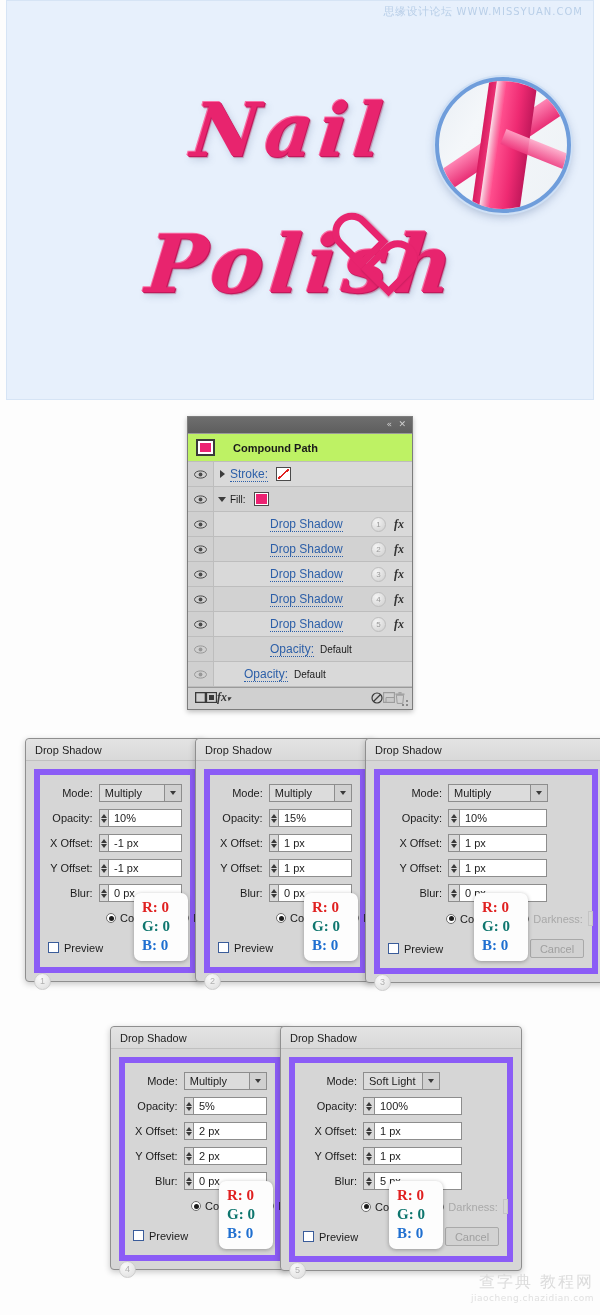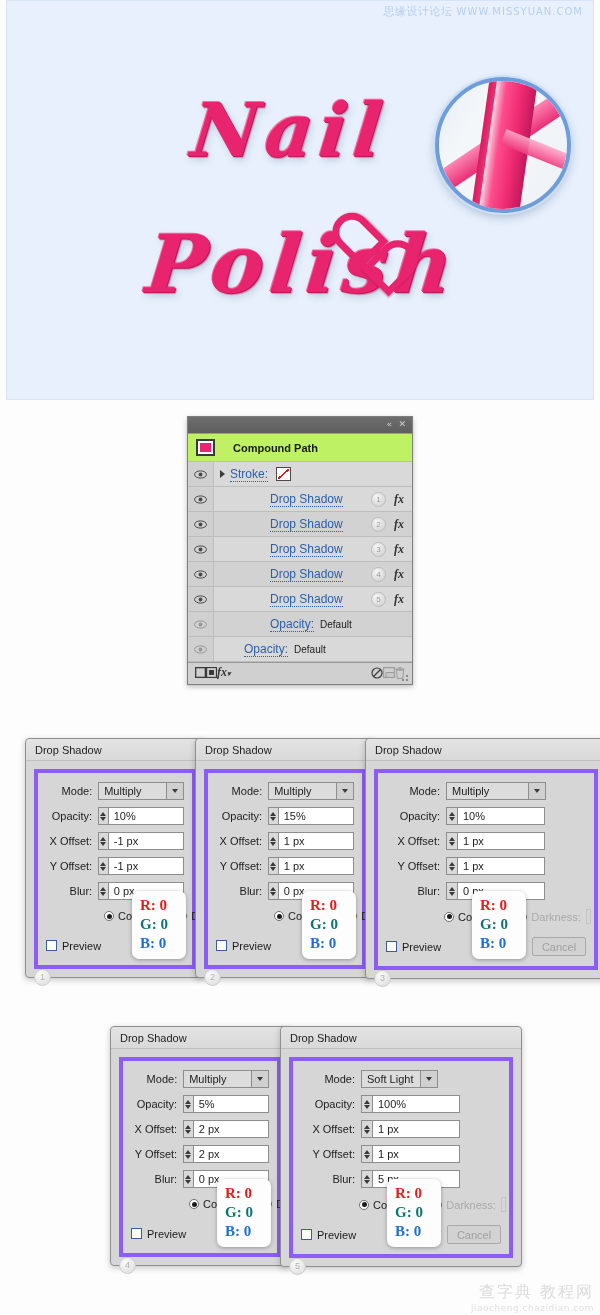--- a/index.html
+++ b/index.html
@@ -202,21 +202,21 @@
     overflow: visible;
   }
   .dlg-title {
     height: 22px; display: flex; align-items: center; padding-left: 9px;
     font-size: 11px; color: #1c1c1c;
     background: linear-gradient(#e3e3e3,#d9d9d9);
     border-bottom: 1px solid #c0c0c0;
     border-radius: 4px 4px 0 0;
   }
   .dlg-inner {
-    margin: 8px; border: 4px solid #8b5cf6; background: #d6d6d6;
+    margin: 8px; border: 6px solid #8b5cf6; background: #d6d6d6;
     padding: 9px 8px 10px 8px;
     position: relative;
   }
   .frm { display: flex; align-items: center; margin-bottom: 7px; }
   .frm-lbl { width: 60px; text-align: right; padding-right: 6px; font-size: 11px; white-space: nowrap; }
   .select {
     height: 18px; background: #dcdcdc; border: 1px solid #8d8d8d;
     display: flex; align-items: center; width: 108px; position: relative;
     font-size: 11px;
   }
@@ -278,21 +278,21 @@
   .dlg-badge {
     position: absolute; left: 8px; bottom: -9px;
     width: 17px; height: 17px; border-radius: 50%;
     background: radial-gradient(circle at 35% 30%, #fafafa, #dcdcdc);
     border: 1px solid #cdcdcd; color: #b0b0b0;
     font-size: 9px; line-height: 15px; text-align: center;
     font-family: "Liberation Sans", sans-serif;
   }
 
   .wm-bot {
-    position: absolute; right: 6px; bottom: 2px;
+    position: absolute; right: 6px; bottom: 12px;
     text-align: right; color: #e2e2e2;
     font-family: "DejaVu Sans", sans-serif;
   }
   .wm-bot .cn { font-size: 16px; letter-spacing: 2px; color: #dcdcdc; }
   .wm-bot .en { font-size: 9px; letter-spacing: .5px; color: #e0e0e0; }
 </style>
 </head>
 <body>
 
 <div id="root">
@@ -342,20 +342,37 @@
         </div>
         <div class="cell-arrow">
             <span class="tri right"></span>
           </div>
         <span class="lbl-link">Stroke:</span>
         <div class="swatch none">
             <div class="inner"></div>
           </div>
       </div>
 
+      <div class="row alt">
+        <div class="cell-eye">
+          <span class="eye">
+            <svg width="13" height="9" viewBox="0 0 13 9">
+                <ellipse cx="6.5" cy="4.5" rx="6" ry="3.6" fill="none" stroke="#4a4a4a" stroke-width="1"></ellipse>
+                <circle cx="6.5" cy="4.5" r="1.9" fill="#4a4a4a"></circle>
+              </svg>
+          </span>
+        </div>
+        <div class="cell-arrow">
+            <span class="tri down"></span>
+          </div>
+        <span class="lbl-plain">Fill:</span>
+        <div class="swatch">
+            <div class="inner" id="fillSwatchInner" style="background: rgb(236, 34, 114);"></div>
+          </div>
+      </div>
 
       <div class="row">
         <div class="cell-eye">
             <span class="eye">
               <svg width="13" height="9" viewBox="0 0 13 9">
                 <ellipse cx="6.5" cy="4.5" rx="6" ry="3.6" fill="none" stroke="#4a4a4a" stroke-width="1"></ellipse>
                 <circle cx="6.5" cy="4.5" r="1.9" fill="#4a4a4a"></circle>
               </svg>
             </span>
           </div>

